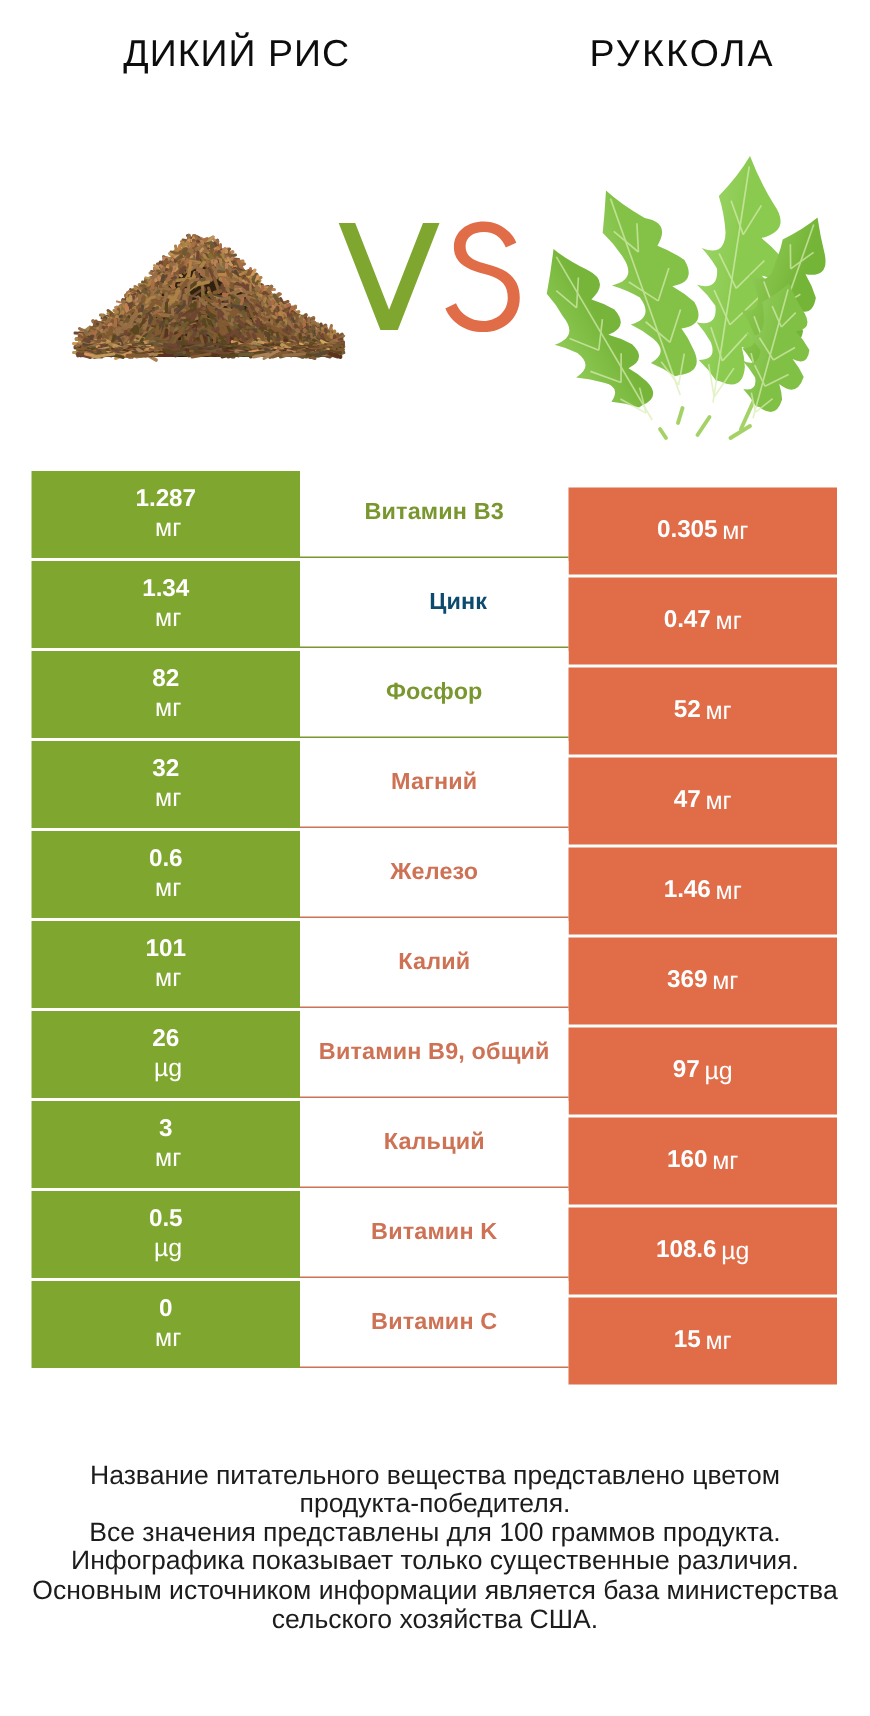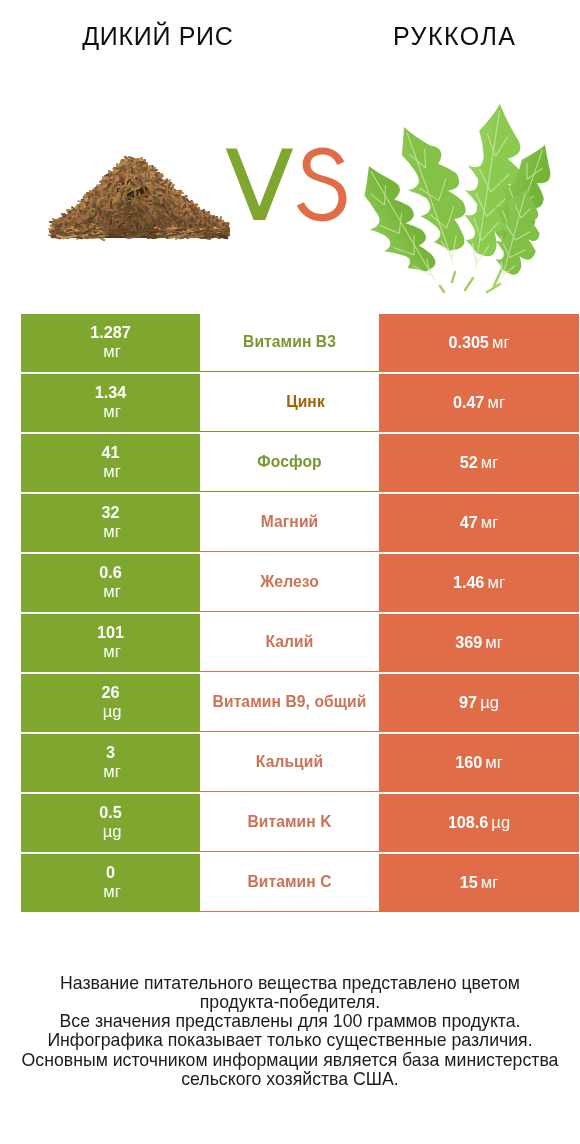--- a/index.html
+++ b/index.html
@@ -10,21 +10,21 @@
   .t-left{left:0;width:249px;letter-spacing:0.7px;text-indent:0.7px;padding-left:33px;}
   .t-right{left:289px;width:330px;letter-spacing:1.5px;text-indent:1.5px;}
   .art{position:absolute;left:0;top:0;width:580px;height:300px;}
   .table{position:absolute;left:21px;top:313.7px;width:537px;}
   .row{position:relative;height:58.05px;margin-bottom:1.98px;}
   .cell{position:absolute;top:0;height:58.05px;display:flex;align-items:center;justify-content:center;
         font-size:15.6px;font-weight:700;box-sizing:border-box;}
   .c-mid{letter-spacing:.1px;}
   .c-left{left:0;width:179px;background:#7FA72F;color:#fff;flex-direction:column;}
   .c-mid{left:179px;width:179px;background:#fff;}
-  .c-right{left:358px;width:200px;background:#E06C48;color:#fff;}
+  .c-right{left:358px;width:179px;background:#E06C48;color:#fff;margin-top:11px;}
   .num{font-size:16.2px;font-weight:700;letter-spacing:-0.05px;}
   .unit{font-size:16.6px;font-weight:400;margin-left:3.2px;}
   .footer{position:absolute;left:0;top:973.5px;width:580px;text-align:center;font-size:17.7px;color:#1c1c1c;line-height:19.25px;}
 </style>
 </head>
 <body>
 
 <div class="page">
 
   <div class="hdr">
@@ -2869,29 +2869,29 @@
         <div class="cell c-right">
           <span class="num">0.305</span>
           <span class="unit">мг</span>
         </div>
       </div>
       <div class="row">
         <div class="cell c-left">
           <span class="num">1.34</span>
           <span class="unit">мг</span>
         </div>
-        <div class="cell c-mid" style="color: #a16207; border-bottom: 1px solid rgb(121, 150, 47); padding-left: 32px;">Цинк</div>
+        <div class="cell c-mid" style="color: #0c4a6e; border-bottom: 1px solid rgb(121, 150, 47); padding-left: 32px;">Цинк</div>
         <div class="cell c-right">
           <span class="num">0.47</span>
           <span class="unit">мг</span>
         </div>
       </div>
       <div class="row">
         <div class="cell c-left">
-          <span class="num">41</span>
+          <span class="num">82</span>
           <span class="unit">мг</span>
         </div>
         <div class="cell c-mid" style="color: rgb(121, 150, 47); border-bottom: 1px solid rgb(121, 150, 47);">Фосфор</div>
         <div class="cell c-right">
           <span class="num">52</span>
           <span class="unit">мг</span>
         </div>
       </div>
       <div class="row">
         <div class="cell c-left">

